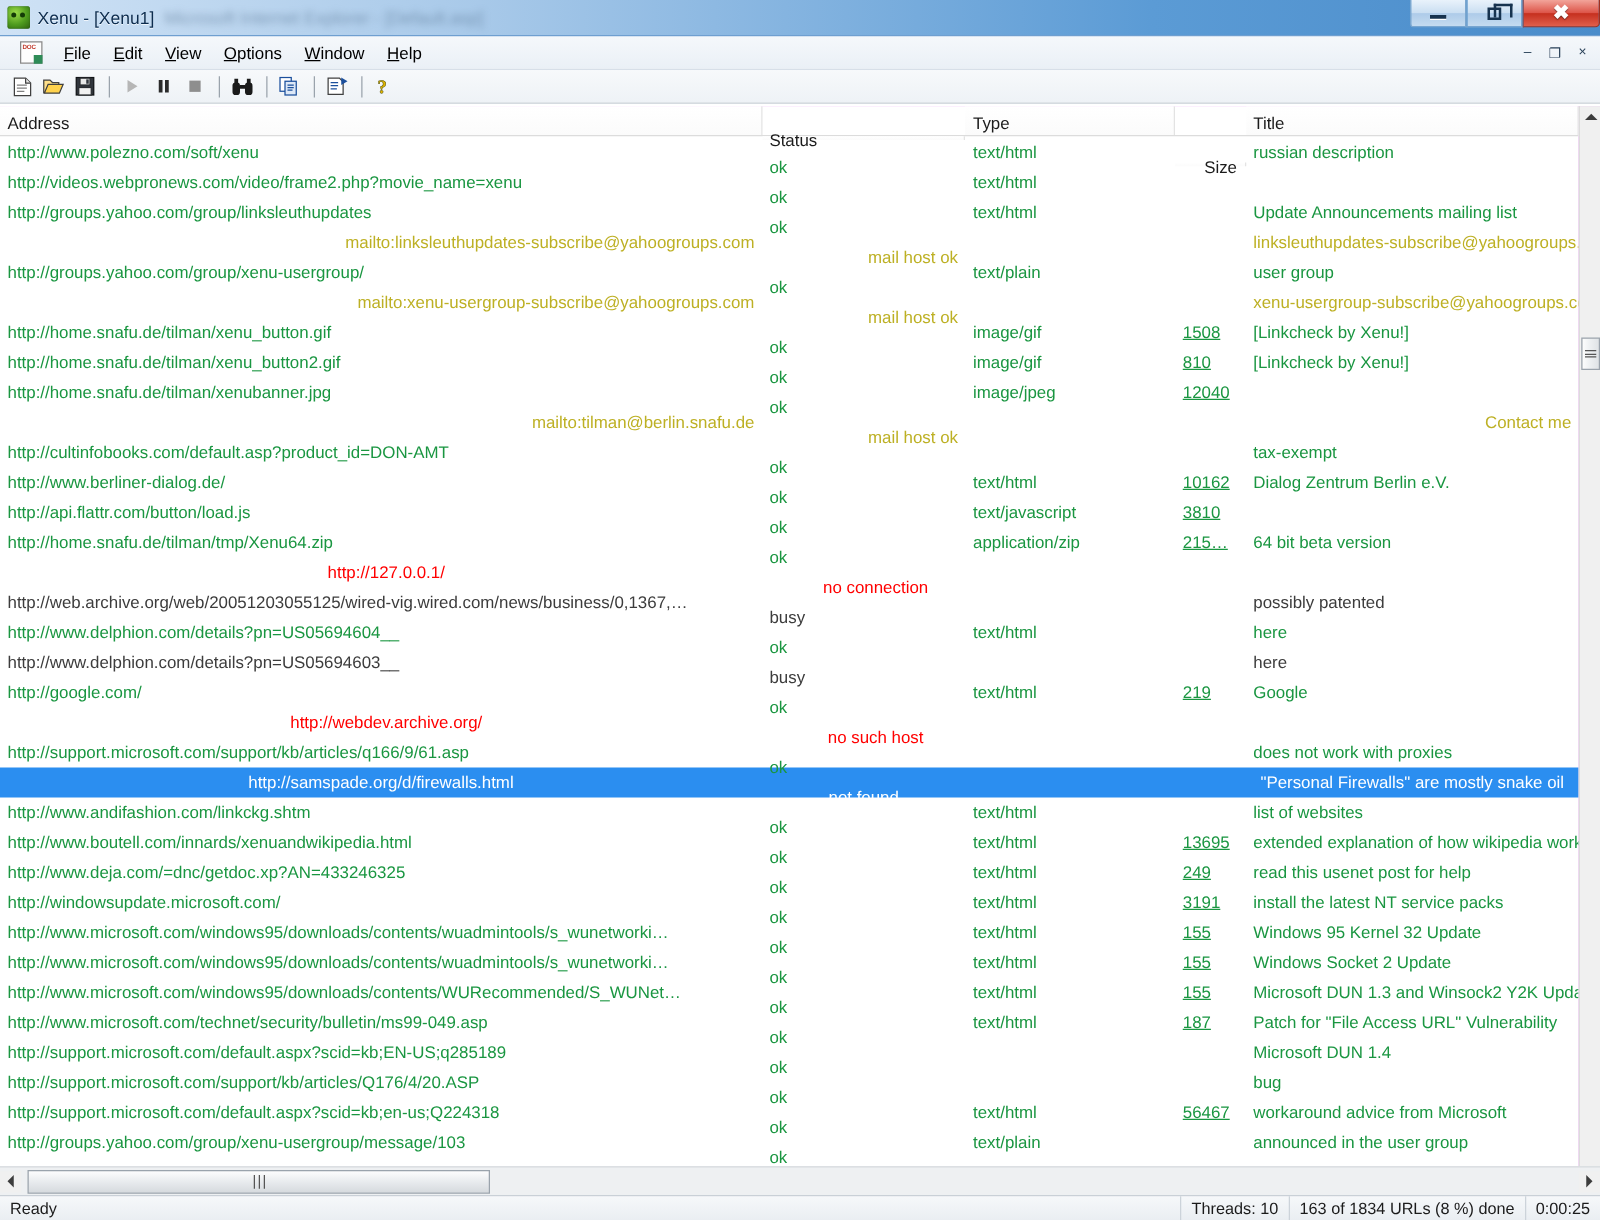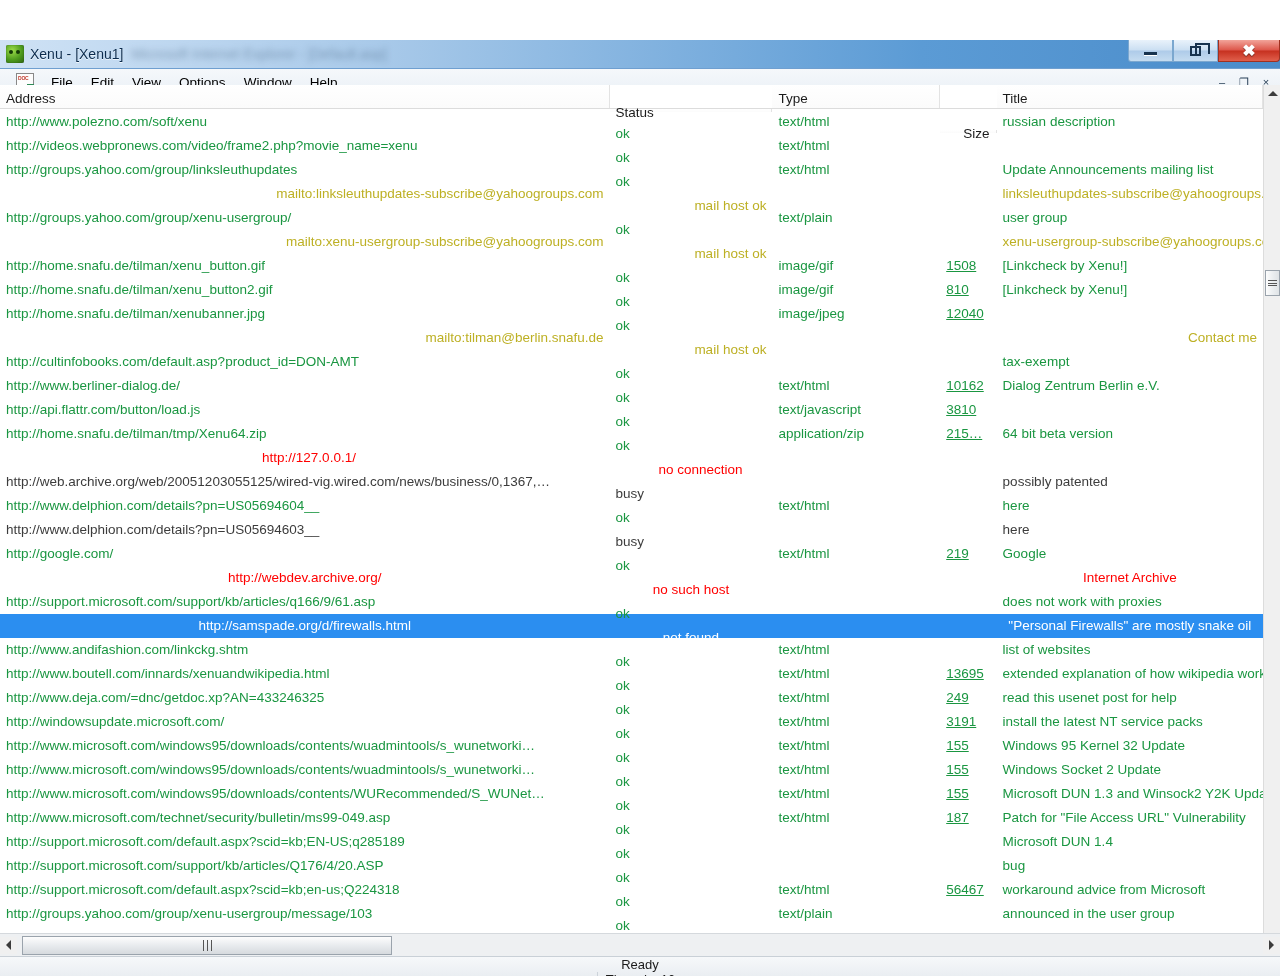--- a/index.html
+++ b/index.html
@@ -10,21 +10,21 @@
     font-family: "Liberation Sans", sans-serif;
     background: #fff;
   }
 
   
   #titlebar {
     position: relative;
     height: 29px;
     background: linear-gradient(180deg, #b9d4ee 0%, #a3c6e8 45%, #7fb0dd 50%, #95c0e6 100%);
     border-bottom: 1px solid #6f9fd0;
-    display: flex; align-items: center; margin-top: 40px;
+    display: flex; align-items: center;
   }
   #titlebar .glass {
     position: absolute; left: 0; top: 0; right: 0; bottom: 0;
     background: linear-gradient(90deg, #cfe2f5 0%, #a8c9e9 30%, #5b9bd5 72%, #4a8cca 100%);
     opacity: 1;
   }
   #titlebar .inner { position: relative; display: flex; align-items: center; width: 100%; height: 100%; }
   .app-icon {
     width: 18px; height: 18px; margin: 0 6px 0 6px;
     border-radius: 2px; flex: 0 0 auto;
@@ -194,21 +194,21 @@
   }
   .grip-h { height: 11px; display: flex; }
   .grip-h i { display:block; width:1px; background:#555; margin:0 1.5px; height:11px; }
 
   
   #statusbar {
     position: absolute; left: 0; bottom: 0; width: 1280px; height: 20px;
     background: linear-gradient(180deg, #f6f8fa 0%, #eaeef2 100%);
     border-top: 1px solid #c9d0d7;
     display: flex; align-items: center;
-    font-size: 13px; color: #1b1b1b; flex-direction: column;
+    font-size: 13px; color: #1b1b1b;
   }
   #statusbar .sb-pane {
     padding: 0 8px; height: 20px; display: flex; align-items: center;
     border-left: 1px solid #ccd3da;
   }
   #statusbar .sb-pane.first { border-left: none; flex: 1; }
 </style>
 </head>
 <body>
 
@@ -460,21 +460,20 @@
           <div class="cell c-status st-ok">ok</div>
           <div class="cell c-type st-ok">text/html</div>
           <div class="cell c-size st-ok">219</div>
           <div class="cell c-title st-ok">Google</div>
         </div>
         <div class="row">
           <div class="cell c-address st-error">http://webdev.archive.org/</div>
           <div class="cell c-status st-error">no such host</div>
           <div class="cell c-type st-error"></div>
           <div class="cell c-size st-error"></div>
-          <div class="cell c-title st-error">Internet Archive</div>
         </div>
         <div class="row">
           <div class="cell c-address st-ok">http://support.microsoft.com/support/kb/articles/q166/9/61.asp</div>
           <div class="cell c-status st-ok">ok</div>
           <div class="cell c-type st-ok"></div>
           <div class="cell c-size st-ok"></div>
           <div class="cell c-title st-ok">does not work with proxies</div>
         </div>
         <div class="row selected">
           <div class="cell c-address st-error">http://samspade.org/d/firewalls.html</div>

